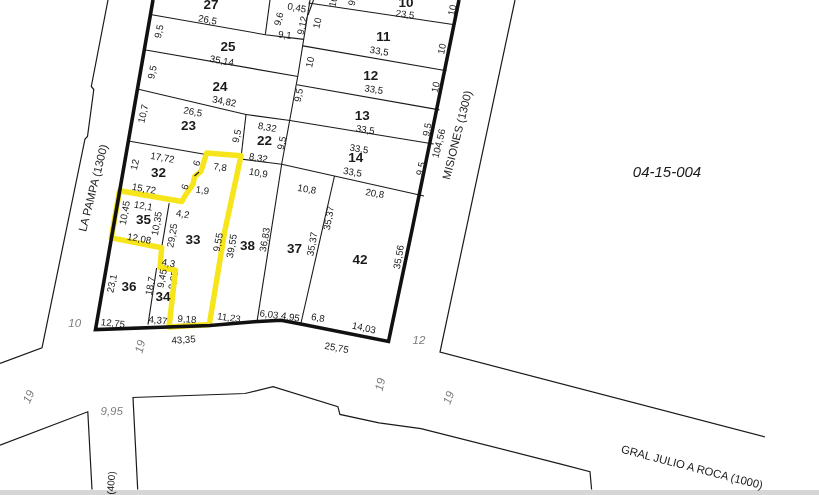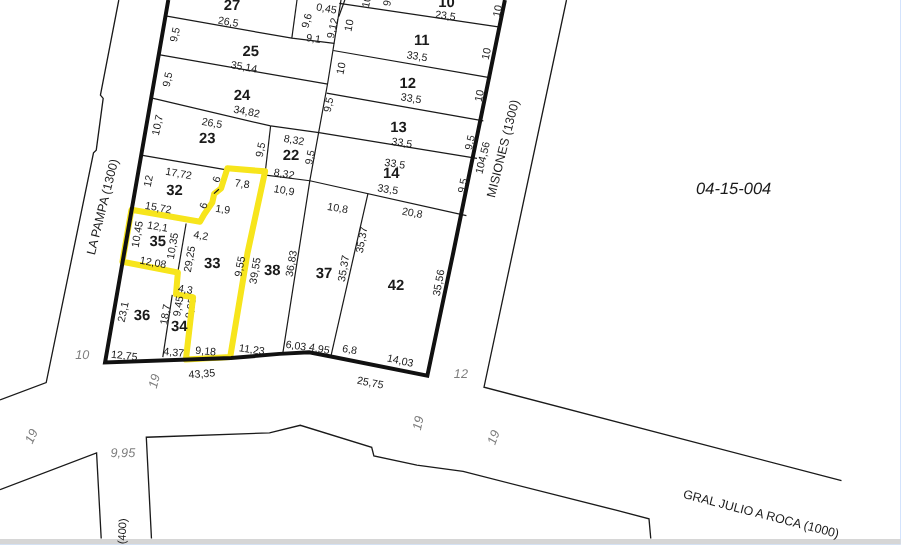--- a/index.html
+++ b/index.html
@@ -1,16 +1,16 @@
 <!DOCTYPE html>
 <html><head>
 <meta charset="utf-8">
 <style>
   html,body{margin:0;padding:0;background:#fff;}
-  #map{width:819px;height:495px;position:relative;overflow:hidden;background:#3b82f6;}
+  #map{width:819px;height:495px;position:relative;overflow:hidden;background:#f97316;}
   svg{display:block;}
   text{font-family:"Liberation Sans", sans-serif;fill:#1a1a1a;}
   .dim{font-size:9.7px;}
   .num{font-size:13.5px;font-weight:bold;}
   .gray{font-size:11.5px;fill:#7d7d7d;font-style:italic;}
   .street{font-size:11.3px;}
 </style>
 </head>
 <body>
 

